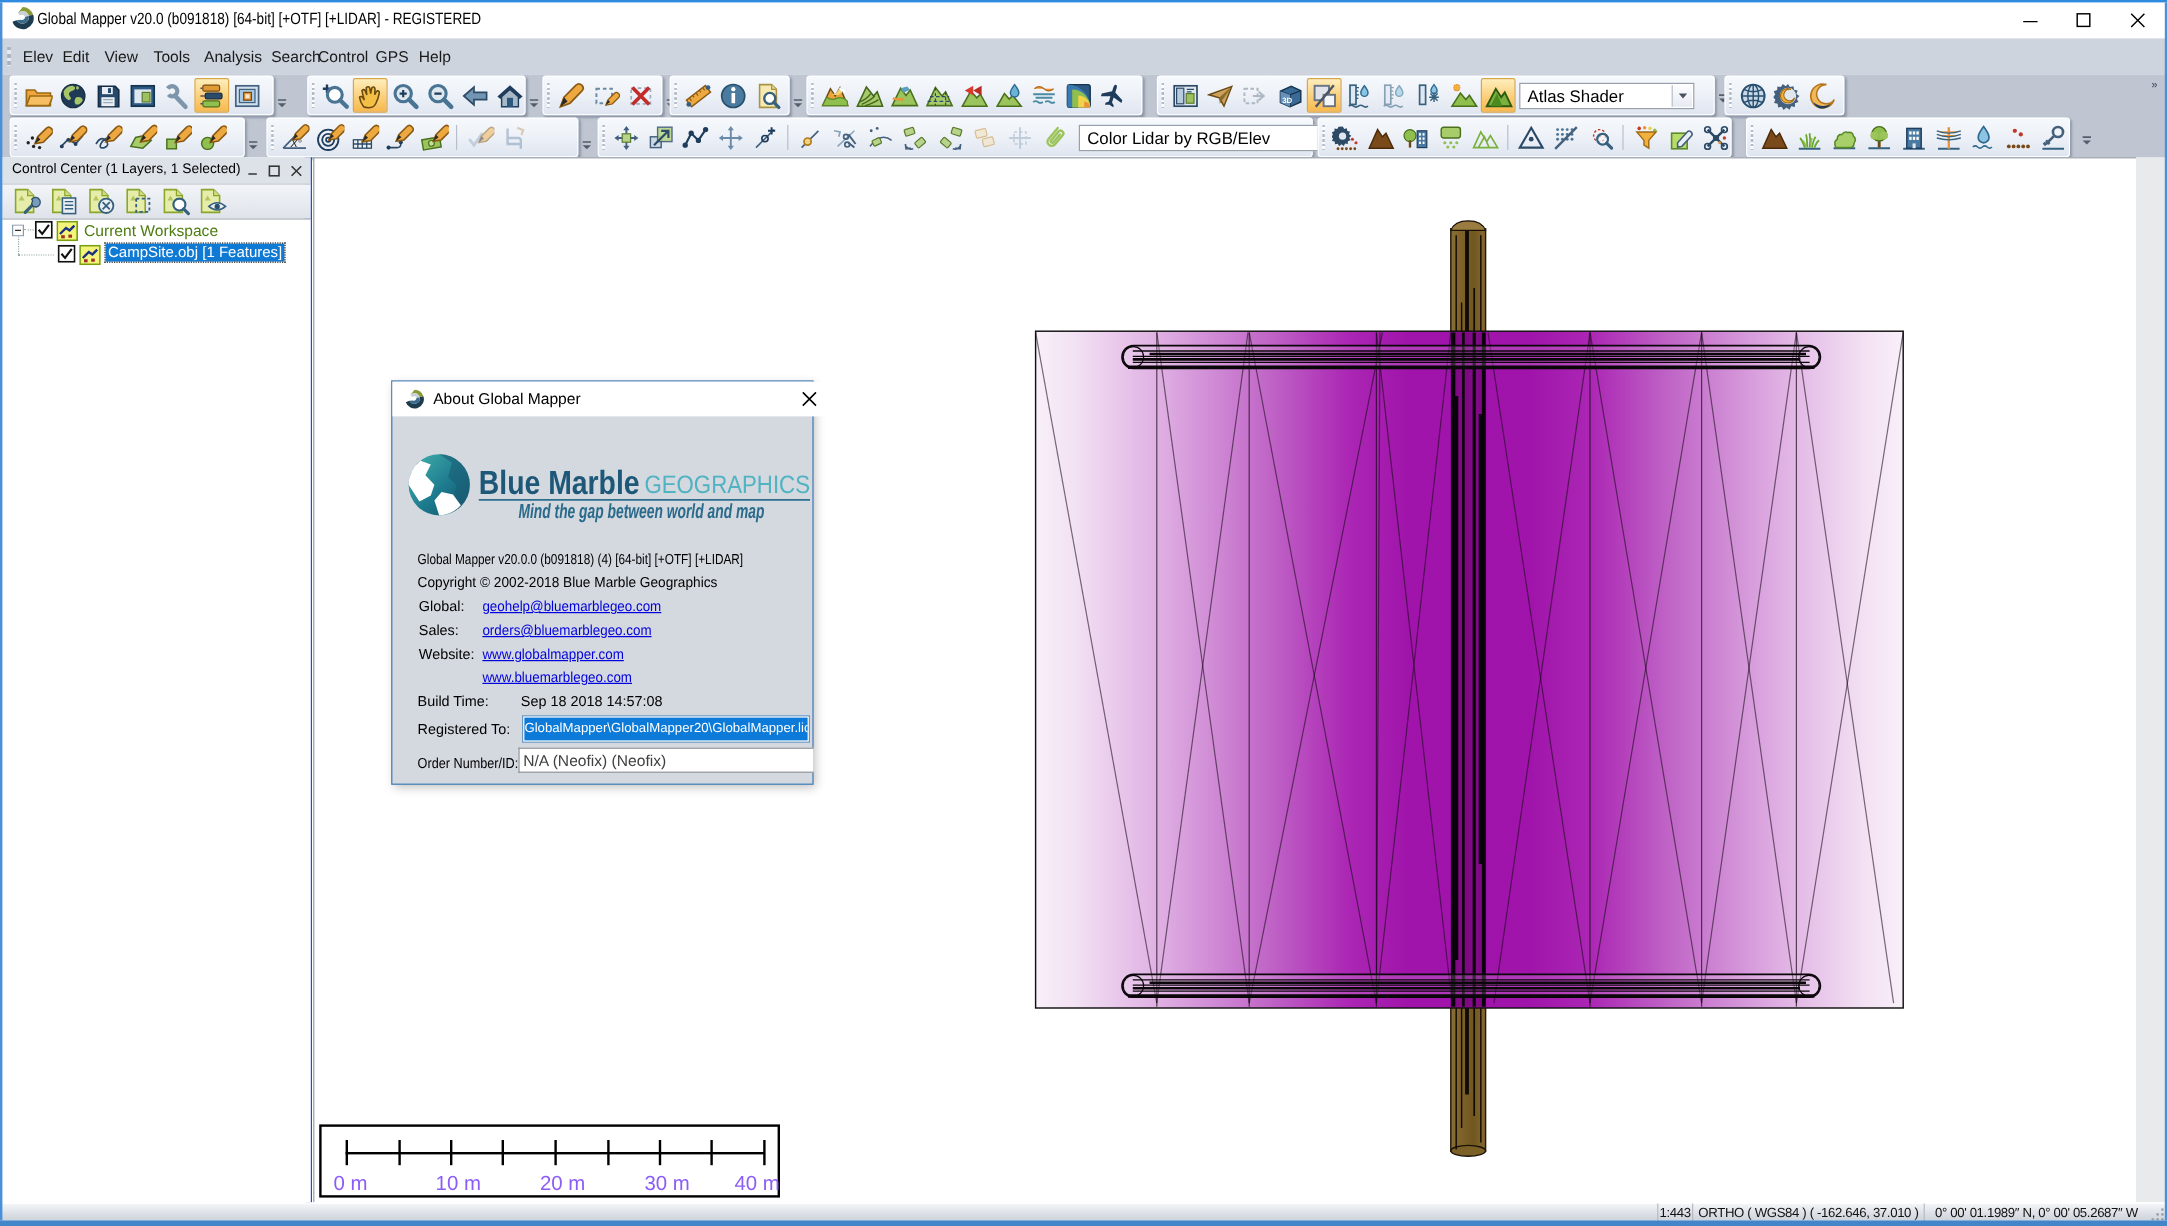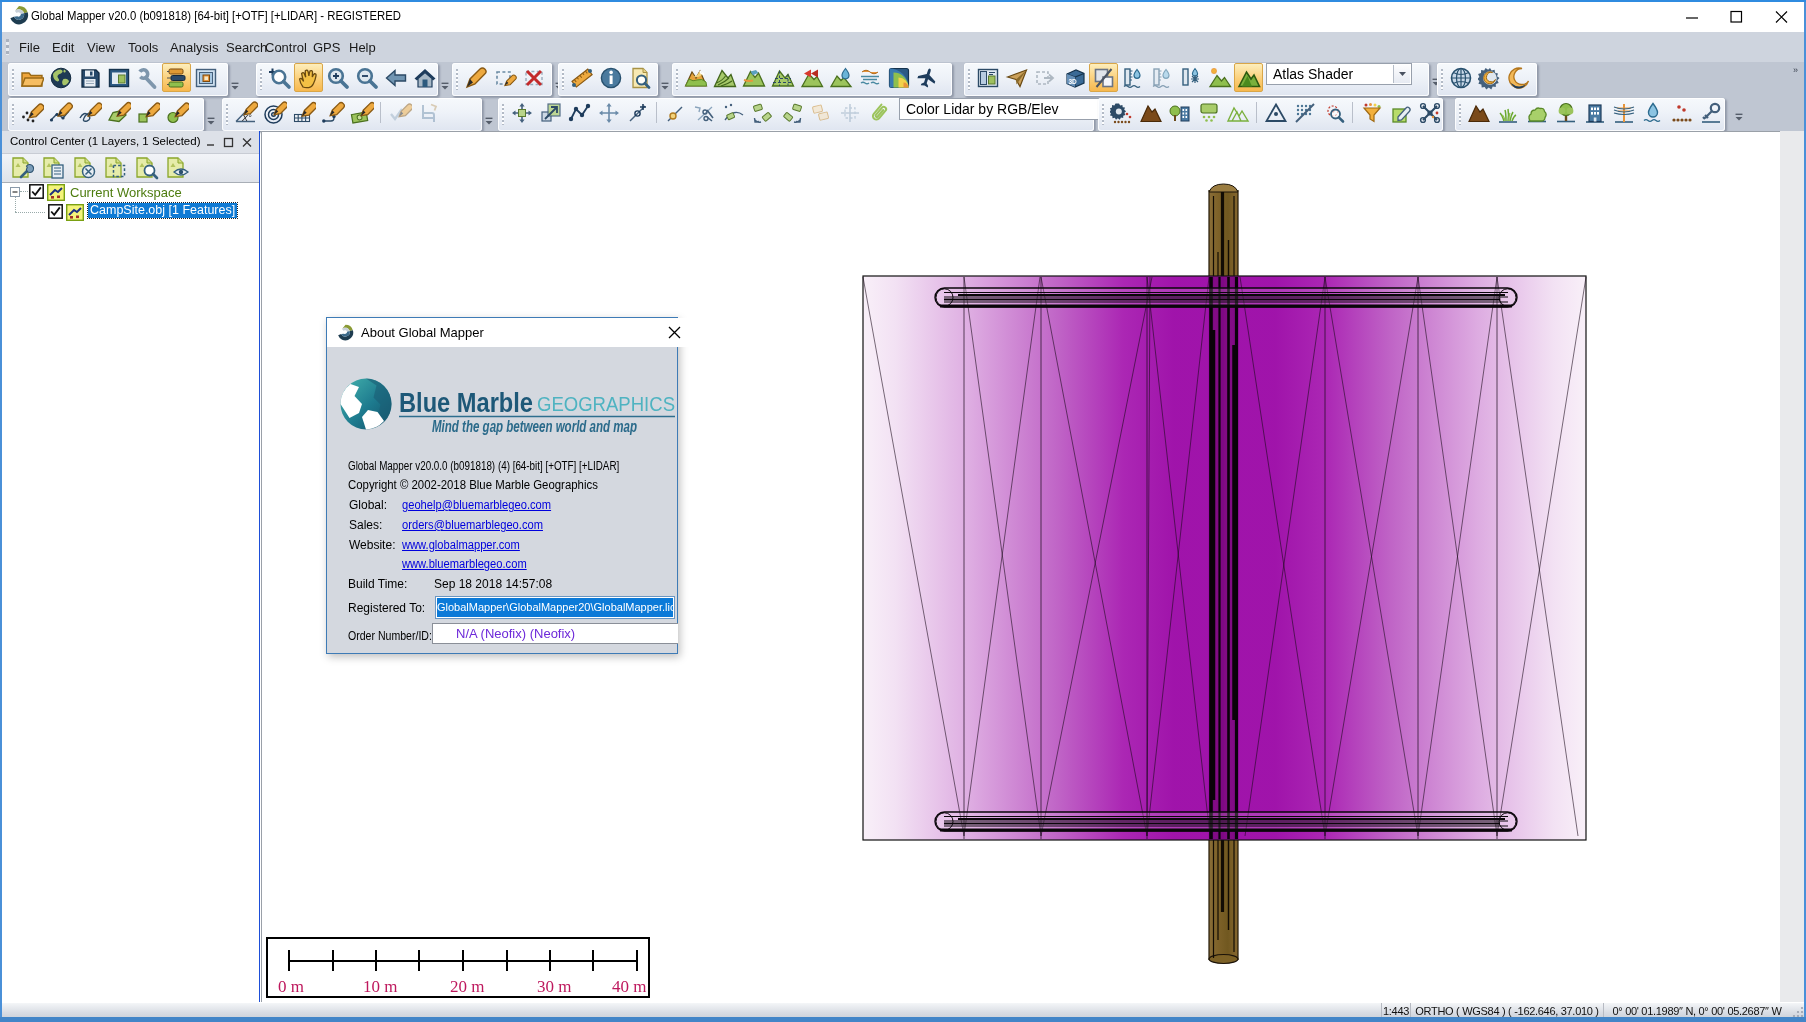--- a/index.html
+++ b/index.html
@@ -4,21 +4,21 @@
 *{margin:0;padding:0;box-sizing:border-box}
 html,body{width:1806px;height:1022px;overflow:hidden;background:#fff;
  font-family:"Liberation Sans",sans-serif;}
 #win{position:absolute;left:0;top:0;width:1806px;height:1022px;}
 .abs{position:absolute}
 #titlebar{left:0;top:0;width:1806px;height:32px;background:#fff;border-top:2px solid #2f8be0}
 #titletext{left:31px;top:8px;font-size:13.5px;color:#000;transform:scaleX(0.84);transform-origin:0 0;white-space:nowrap}
 #menubar{left:0;top:32px;width:1806px;height:30px;background:#ced4de}
 .menuitem{position:absolute;top:8px;font-size:13px;color:#1a1a1a}
 #tbband{left:0;top:62px;width:1806px;height:70px;background:#bfc6d2}
-.grp{position:absolute;height:33px;border-radius:3px;background:linear-gradient(#f6f9fc 0%,#eef2f8 45%,#dfe5f0 100%);box-shadow:inset 0 0 0 1px rgba(255,255,255,.85), 1.5px 1.5px 2px rgba(90,100,120,.45);display:flex;padding-left:9px}
+.grp{position:absolute;height:33px;border-radius:3px;background:linear-gradient(#f6f9fc 0%,#eef2f8 45%,#dfe5f0 100%);box-shadow:inset 0 0 0 1px rgba(255,255,255,.85), 1.5px 1.5px 2px rgba(90,100,120,.45);display:flex;align-items:center;padding-left:9px}
 .grp:before{content:"";position:absolute;left:4px;top:6px;bottom:6px;width:2px;background-image:repeating-linear-gradient(#b2bac6 0 2px,rgba(255,255,255,.95) 2px 4px)}
 .b{width:29px;height:29px;display:flex;align-items:center;justify-content:center;flex:0 0 auto}
 .hl{background:linear-gradient(#fdeebc, #fbcf79 55%, #f7b84e);border:1px solid #d9a648;border-radius:2px}
 .sep{width:9px;height:29px;flex:0 0 auto;background:linear-gradient(#0000 0,#0000 4px,#b9bfca 4px,#b9bfca 25px,#0000 25px) 50% 0/1px 100% no-repeat}
 .combo{height:22px;background:#fff;border:1px solid #98a0ac;position:relative;font-size:14px;color:#000;display:flex;align-items:center;padding-left:6px;flex:0 0 auto}
 .combo .da{position:absolute;right:1px;top:1px;bottom:1px;width:17px;background:linear-gradient(#fdfdfe,#e6eaf2);border-left:1px solid #b5bcc7;display:flex;align-items:center;justify-content:center}
 .da svg{display:block}
 .gend{position:absolute;width:13px;height:13px}
 #leftpanel{left:2px;top:131px;width:258px;height:871px;background:#fff;border-right:6px solid #1d4ed8}
 #lpt{left:0px;top:0px;width:257px;height:23px;background:#dde1e8;border-bottom:1px solid #c8ccd4}
@@ -29,21 +29,21 @@
 #statusbar{left:0;top:1002px;width:1806px;height:15px;background:linear-gradient(#f4f6f8,#d8dce3 70%,#cfd4dc);border-top:1px solid #fff}
 .scell{position:absolute;top:0px;height:15px;border-left:1px solid #b6bac2;font-size:11px;color:#111;display:flex;align-items:center;justify-content:center;white-space:nowrap;letter-spacing:-0.3px;overflow:hidden}
 #botframe{left:0;top:1017px;width:1806px;height:5px;background:#4285c8}
 #dlg{left:326px;top:317px;width:352px;height:337px;background:#d4d8df;border:1px solid #3e7bb6;box-shadow:2px 3px 8px rgba(0,0,0,.25)}
 #dlgtitle{left:0;top:0;width:366px;height:29px;background:#fff}
 .dtext{position:absolute;font-size:12px;color:#000;white-space:nowrap;transform-origin:0 50%}
 .dlabel{position:absolute;font-size:12px;color:#000;white-space:nowrap;transform-origin:0 50%}
 .dlink{position:absolute;font-size:12px;color:#0000dd;text-decoration:underline;white-space:nowrap;transform:scaleX(0.93);transform-origin:0 0}
 #scalebar{left:266px;top:937px;width:384px;height:61px;background:#fff;border:2px solid #000}
 .tick{position:absolute;top:11px;width:2px;height:21px;background:#000}
-.slbl{position:absolute;top:38px;font-family:Liberation Serif, serif;font-size:17px;color:#be185d;white-space:nowrap}
+.slbl{position:absolute;top:38px;font-family:Liberation Sans, sans-serif;font-size:17px;color:#8b5cf6;white-space:nowrap}
 .tree{font-size:13px;color:#4d7c0f}
 svg{display:block}
 </style></head><body>
 <div id="win">
 
 <div class="abs" id="titlebar"></div>
 <div class="abs" style="left:9px;top:5px">
 <svg width="20" height="20" viewBox="0 0 22 22">
  <path d="M11,1 a10,10 0 0 1 9.5,7 l-4,1 a6,6 0 0 0 -10,-2.5z" fill="#8a9a34"></path>
  <path d="M20.5,8 a10,10 0 0 1 -19,6.5 l3.8,-1.5 a6,6 0 0 0 11.2,-4z" fill="#1e3c50"></path>
@@ -52,21 +52,21 @@
 </svg>
     </div>
 <div class="abs" id="titletext">Global Mapper v20.0 (b091818) [64-bit] [+OTF] [+LIDAR] - REGISTERED</div>
 <svg class="abs" style="left:1680px;top:10px" width="120" height="14" viewBox="0 0 120 14">
  <path d="M6,8 h12" stroke="#000" stroke-width="1.2"></path>
  <rect x="51" y="1.5" width="10.5" height="10.5" fill="none" stroke="#000" stroke-width="1.2"></rect>
  <path d="M96,1.5 l11,11 m0,-11 l-11,11" stroke="#000" stroke-width="1.2"></path>
 </svg>
 <div class="abs" id="menubar">
       <div style="position:absolute;left:6px;top:7px;bottom:7px;width:3px;background-image:repeating-linear-gradient(#aab2bf 0 3px,#e8ecf2 3px 6px)"></div>
-      <span class="menuitem" style="left:19px">File</span>
+      <span class="menuitem" style="left:19px">Elev</span>
       <span class="menuitem" style="left:52px">Edit</span>
       <span class="menuitem" style="left:87px">View</span>
       <span class="menuitem" style="left:128px">Tools</span>
       <span class="menuitem" style="left:170px">Analysis</span>
       <span class="menuitem" style="left:226px">Search</span>
       <span class="menuitem" style="left:265px">Control</span>
       <span class="menuitem" style="left:313px">GPS</span>
       <span class="menuitem" style="left:349px">Help</span>
     </div>
     <div class="abs" id="tbband"></div>
@@ -1133,21 +1133,21 @@
       <span class="dlabel" style="left:22px;top:220px">Website:</span>
       <span class="dlink" style="left:75px;top:220px">www.globalmapper.com</span>
       <span class="dlink" style="left:75px;top:239px">www.bluemarblegeo.com</span>
       <span class="dlabel" style="left:21px;top:259px">Build Time:</span>
       <span class="dlabel" style="left:107px;top:259px">Sep 18 2018 14:57:08</span>
       <span class="dlabel" style="left:21px;top:283px">Registered To:</span>
       <div class="abs" style="left:108px;top:278px;width:240px;height:23px;border:1px solid #6a96c2;background:#fff;padding:1px">
         <div style="width:100%;height:100%;background:#0c7ad8;color:#fff;font-size:11px;line-height:19px;white-space:nowrap;overflow:hidden">GlobalMapper\GlobalMapper20\GlobalMapper.lic</div>
       </div>
       <span class="dlabel" style="left:21px;top:311px;transform:scaleX(0.88)">Order Number/ID:</span>
-      <div class="abs" style="left:105px;top:305px;width:246px;height:21px;border:1px solid #8a8f98;border-right:none;background:#fff;font-size:13px;color:#6d28d9;line-height:19px;padding-left:23px;white-space:nowrap;overflow:hidden">N/A (Neofix) (Neofix)</div>
+      <div class="abs" style="left:105px;top:305px;width:246px;height:21px;border:1px solid #8a8f98;border-right:none;background:#fff;font-size:13px;color:#404040;line-height:19px;padding-left:3px;white-space:nowrap;overflow:hidden">N/A (Neofix) (Neofix)</div>
     </div>
     <div class="abs" id="statusbar">
       <span class="scell" style="left:1381px;width:29px">1:443</span>
       <span class="scell" style="left:1410px;width:193px">ORTHO ( WGS84 ) ( -162.646, 37.010 )</span>
       <span class="scell" style="left:1603px;width:187px">0° 00' 01.1989″ N, 0° 00' 05.2687″ W</span>
       <svg class="abs" style="left:1792px;top:3px" width="12" height="12" viewBox="0 0 12 12">
         <g fill="#9aa2ae">
           <circle cx="10" cy="2" r="1.1"></circle>
           <circle cx="6" cy="6" r="1.1"></circle>
           <circle cx="10" cy="6" r="1.1"></circle>

